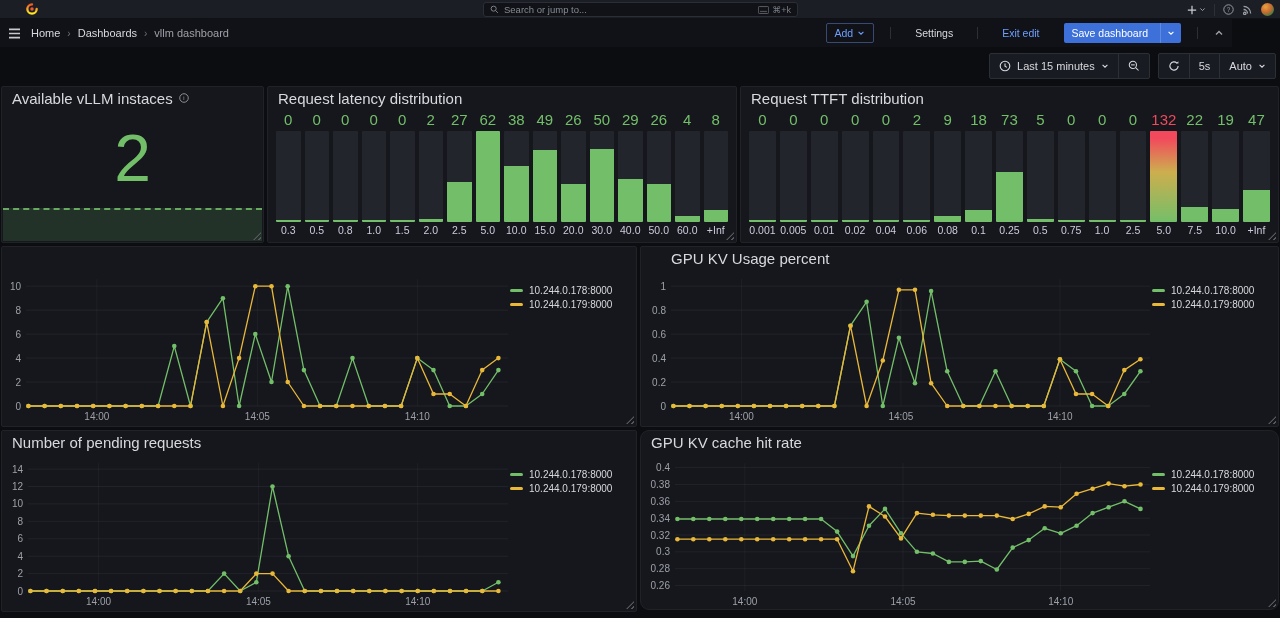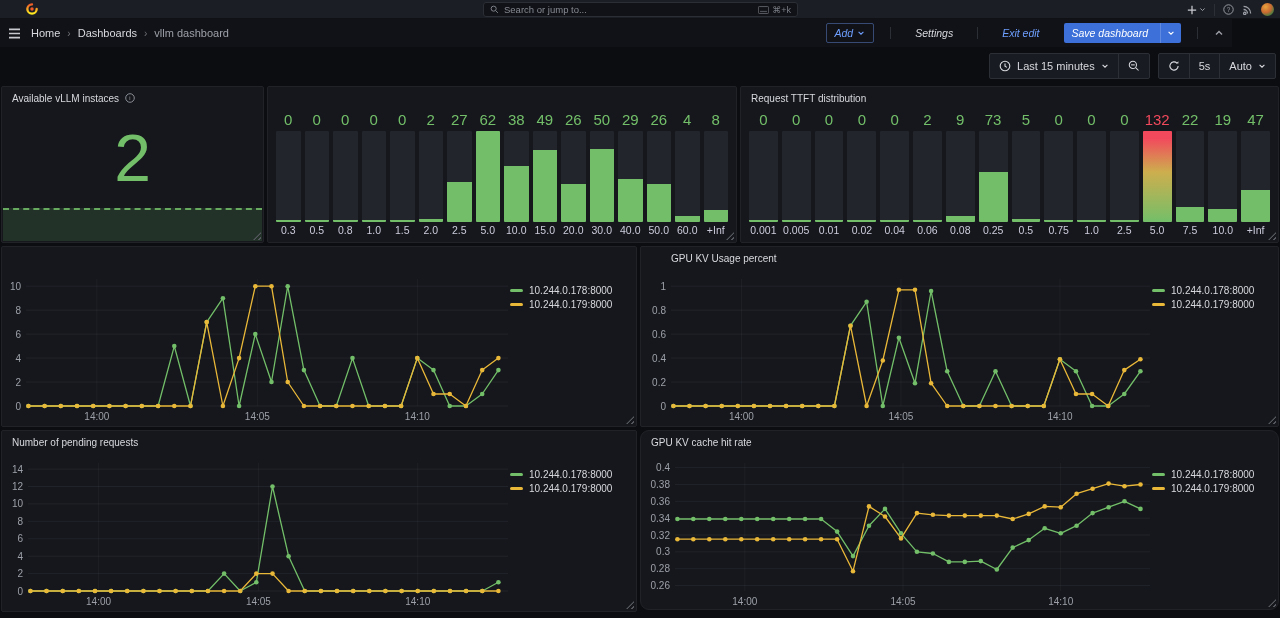--- a/index.html
+++ b/index.html
@@ -33,21 +33,21 @@
   
   .subnav{
     position:absolute; top:19px; left:0; width:1232px; height:28px;
     display:flex; align-items:center; padding:0 8px; background:#111217;
   }
   .burger{ color:#c7c9cf; margin-right:10px; cursor:pointer; display:flex; }
   .crumbs{ display:flex; align-items:center; gap:7px; font-size:11px; }
   .crumb{ color:#d8d9df; cursor:pointer; }
   .crumb.current{ color:#9da0a8; }
   .crumb-sep{ color:#6f7279; font-size:10px; }
-  .sub-right{ margin-left:auto; display:flex; align-items:center; gap:16px;font-style:italic; }
+  .sub-right{ margin-left:auto; display:flex; align-items:center; gap:16px; }
   .btn{ font-size:10.5px; display:flex; align-items:center; gap:4px; height:20px;
         padding:0 8px; border-radius:2px; cursor:pointer; white-space:nowrap;}
   .btn-outline{ border:1px solid rgba(110,159,255,0.40); color:#6e9fff; }
   .btn-plain{ color:#d8d9df; }
   .btn-link{ color:#6e9fff; }
   .btn-primary{ background:#3d71d9; color:#fff; padding:0; overflow:hidden;}
   .btn-primary .seg{ padding:0 8px; display:flex; align-items:center; height:100%; }
   .btn-primary .seg.car{ border-left:1px solid rgba(255,255,255,0.18); padding:0 6px;}
   .chev{ display:flex; }
   
@@ -58,21 +58,21 @@
   .tgroup{ display:flex; align-items:center; height:26px; background:#181b21;
     border:1px solid #2c2f36; border-radius:2px; font-size:11px; color:#d8d9df; }
   .tseg{ display:flex; align-items:center; gap:6px; padding:0 9px; height:100%; cursor:pointer; }
   .tseg + .tseg{ border-left:1px solid #2c2f36; }
   
   .panel{
     position:absolute; background:#15171c; border:1px solid #202228; border-radius:2px;
   }
   .panel-header{ height:22px; display:flex; align-items:center; justify-content:flex-start;
     padding:0 10px; gap:6px; }
-  .panel-title{ font-size:10px; font-weight:500; color:#d8d9df; cursor:pointer; }
+  .panel-title{ font-size:15px; font-weight:500; color:#d8d9df; cursor:pointer; }
   .info-ic{ color:#9da0a8; display:flex; cursor:pointer; }
   .resize-handle{ position:absolute; right:2px; bottom:2px; width:8px; height:8px;
     background:repeating-linear-gradient(135deg, transparent 0 2px, #55585e 2px 3.5px);
     clip-path:polygon(100% 0,100% 100%,0 100%); cursor:nwse-resize;}
   
   .stat-value{
     position:absolute; top:24px; left:0; right:0; bottom:38px;
     display:flex; align-items:center; justify-content:center;
     font-size:66px; font-weight:500; color:#73BF69; line-height:1;
   }
@@ -247,20 +247,23 @@
         <text x="7" y="10" text-anchor="middle" font-size="8" fill="#9da0a8">i</text>
       </svg>
     </span>
   </div>
   <div class="stat-value">2</div>
   <div class="sparkline"></div>
   <div class="resize-handle"></div>
 </section>
 
 <section class="panel" style="left:267px; top:86px; width:470px; height:157px;">
+  <div class="panel-header">
+    <span class="panel-title">Request latency distribution</span>
+  </div>
   <div class="bars">
       <div class="bar-col">
         <div class="bar-val">0</div>
         <div class="bar-track">
           <div class="bar-fill" style="height: 1.8%;"></div>
         </div>
         <div class="bar-label">0.3</div>
       </div>
       <div class="bar-col">
         <div class="bar-val">0</div>
@@ -417,20 +420,27 @@
           <div class="bar-fill" style="height: 1.8%;"></div>
         </div>
         <div class="bar-label">0.06</div>
       </div>
       <div class="bar-col">
         <div class="bar-val">9</div>
         <div class="bar-track">
           <div class="bar-fill" style="height: 6.81818%;"></div>
         </div>
         <div class="bar-label">0.08</div>
+      </div>
+      <div class="bar-col">
+        <div class="bar-val">18</div>
+        <div class="bar-track">
+          <div class="bar-fill" style="height: 13.6364%;"></div>
+        </div>
+        <div class="bar-label">0.1</div>
       </div>
       <div class="bar-col">
         <div class="bar-val">73</div>
         <div class="bar-track">
           <div class="bar-fill" style="height: 55.303%;"></div>
         </div>
         <div class="bar-label">0.25</div>
       </div>
       <div class="bar-col">
         <div class="bar-val">5</div>

